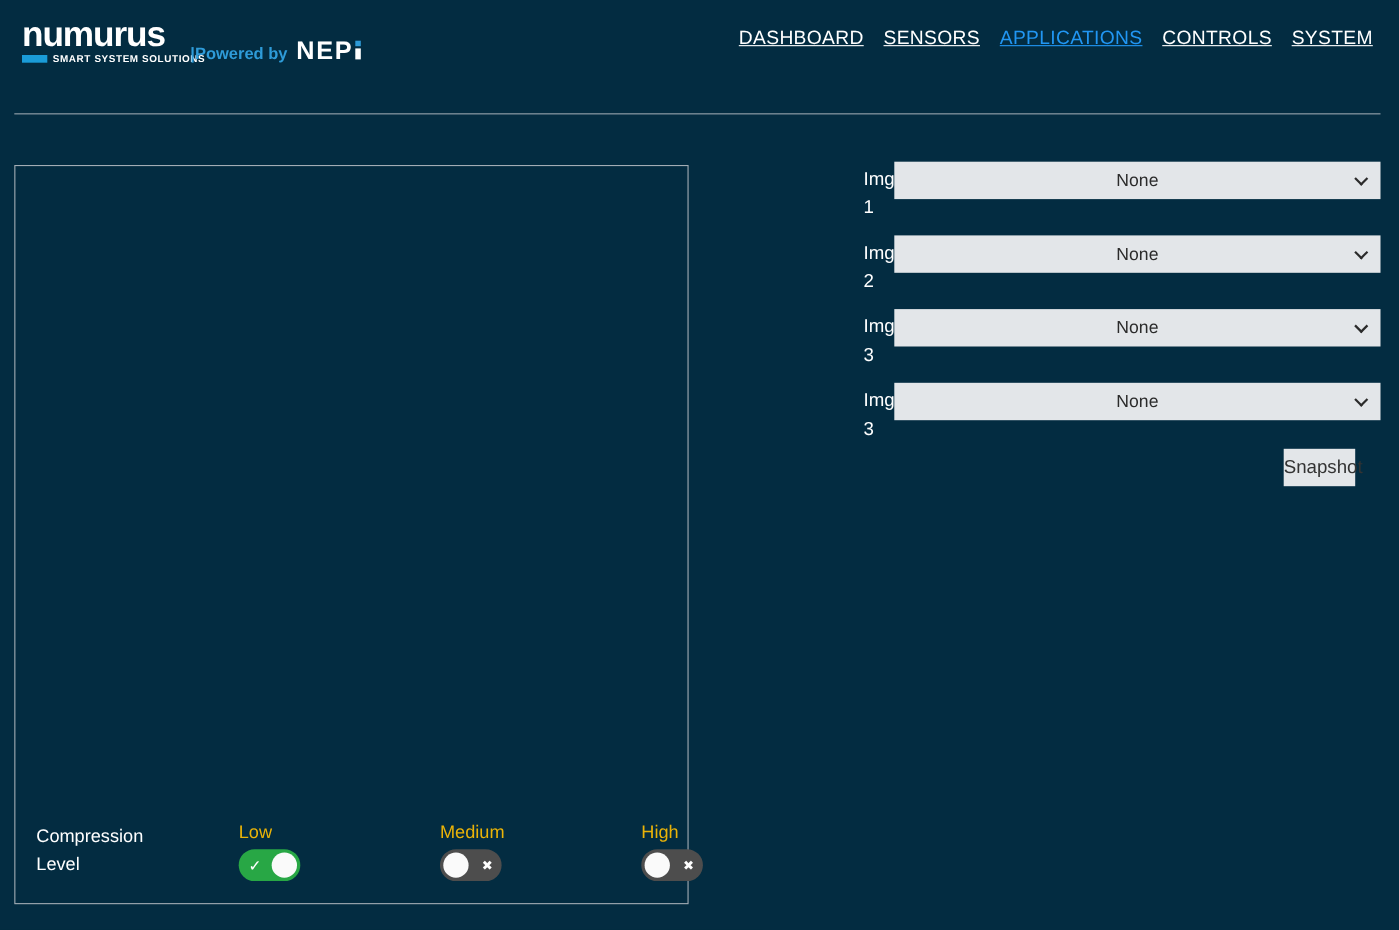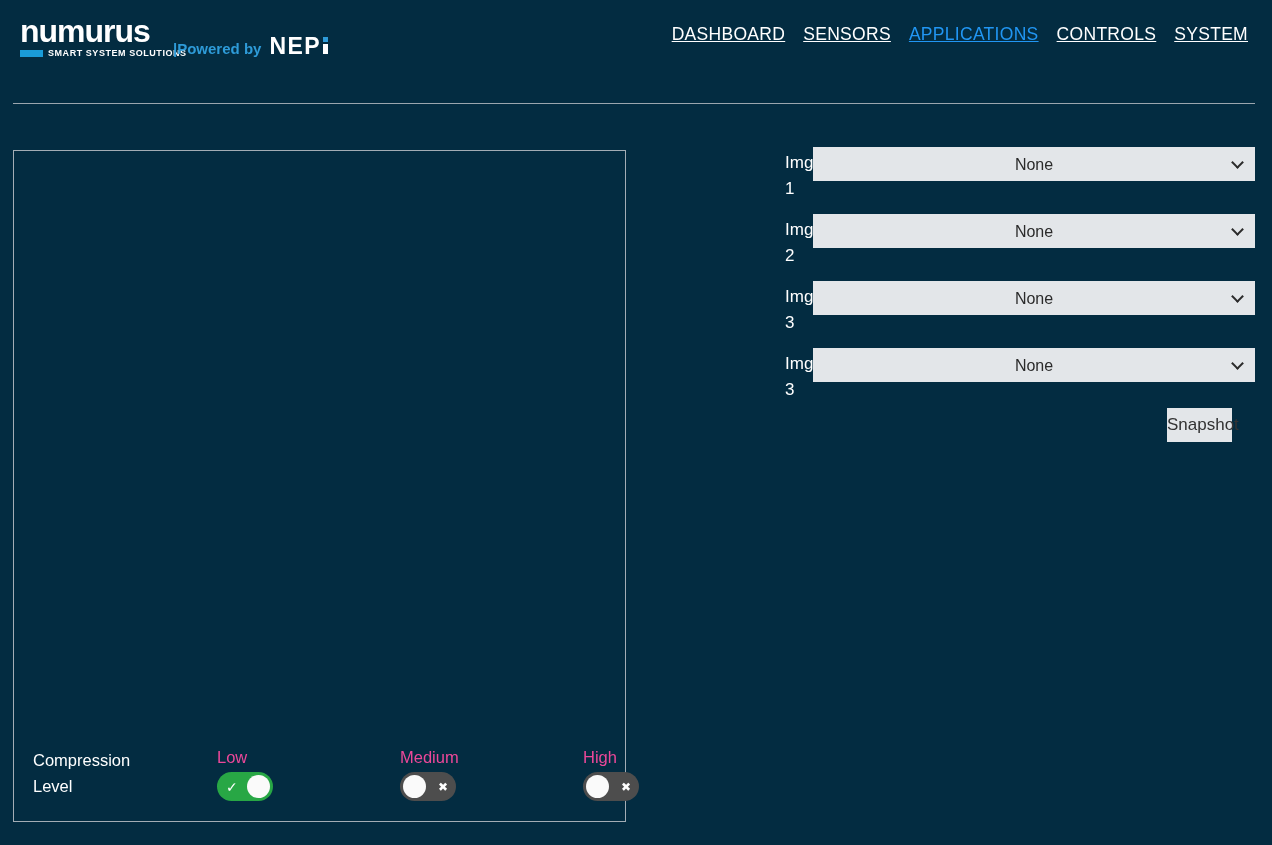--- a/index.html
+++ b/index.html
@@ -36,21 +36,21 @@
   
   .viewer-panel { position: absolute; left: 13px; top: 150px; width: 613px; height: 672px;
                   border: 1px solid #a3adb5; }
 
   .comp-label { position: absolute; left: 19px; top: 597px; width: 125px;
                 font-size: 16.5px; line-height: 25.5px; color: #fff; }
   .toggle-col { position: absolute; top: 597px; }
   .toggle-col.c0 { left: 203px; }
   .toggle-col.c1 { left: 386px; }
   .toggle-col.c2 { left: 569px; }
-  .toggle-label { font-size: 16.5px; color: #ec4899; margin-bottom: 5px; }
+  .toggle-label { font-size: 16.5px; color: #eab308; margin-bottom: 5px; }
 
   .toggle { position: relative; width: 56px; height: 29px; border-radius: 15px;
             background: #4d4d4d; cursor: pointer; }
   .toggle.on { background: #28a745; }
   .t-knob { position: absolute; top: 3px; left: 3px; width: 23px; height: 23px;
             border-radius: 50%; background: #fafafa; }
   .toggle.on .t-knob { left: auto; right: 3px; }
   .t-check { display: none; position: absolute; left: 9px; top: 50%; transform: translateY(-53%);
              color: #fff; font-size: 14px; font-weight: 700; line-height: 1; }
   .toggle.on .t-check { display: block; }

